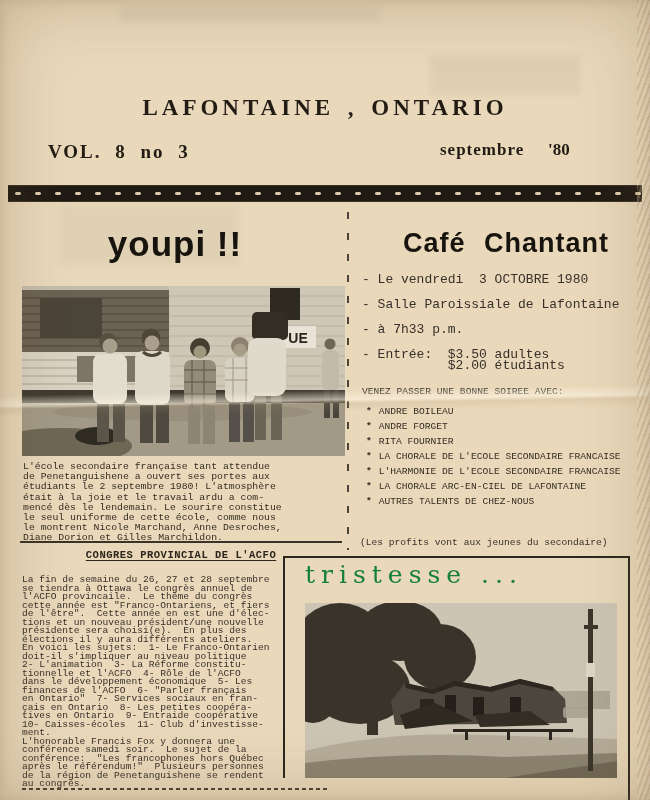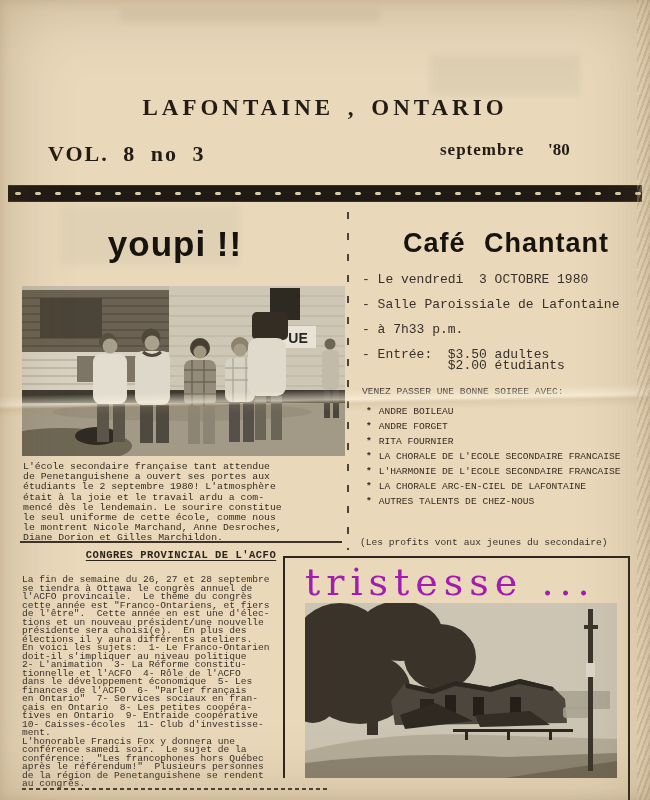--- a/index.html
+++ b/index.html
@@ -10,21 +10,21 @@
   .abs{position:absolute;}
 
   
   .title{top:34px;left:0;width:650px;text-align:center;
          font-family:"Liberation Serif",serif;font-weight:bold;font-size:45px;
          letter-spacing:5px;word-spacing:14px;color:#1e1913;}
   .subtitle{top:95px;left:0;width:650px;text-align:center;
          font-family:"Liberation Serif",serif;font-weight:bold;font-size:23px;
          letter-spacing:4px;word-spacing:4px;color:#221c15;}
   .vol{top:141px;left:48px;font-family:"Liberation Serif",serif;font-weight:bold;
-         font-size:22px;letter-spacing:2px;word-spacing:7px;color:#221c15;}
+         font-size:19px;letter-spacing:2px;word-spacing:7px;color:#221c15;}
   .date-month{top:140px;left:440px;font-family:"Liberation Serif",serif;font-weight:bold;
          font-size:17px;letter-spacing:1px;color:#221c15;}
   .date-year{top:140px;left:530px;font-family:"Liberation Serif",serif;font-weight:bold;
          font-size:17px;color:#221c15;margin-left:18px;}
 
   
   .chainbar{top:185px;left:8px;width:634px;height:15px;background:#201a14;
     background-image:radial-gradient(ellipse 5px 3px at 10px 7.5px,#d9cba9 0 55%,rgba(217,203,169,.25) 62%,transparent 66%);
     background-size:20px 15px;background-repeat:repeat-x;
     border-top:1px solid #3a3227;border-bottom:1px solid #3a3227;}
@@ -55,22 +55,22 @@
   .invite{top:386px;left:362px;font-size:9.6px;color:#38302a;}
   .performers{top:404px;left:366px;display:flex;flex-direction:column;}
   .perf{font-size:9.6px;line-height:15px;white-space:pre;color:#352d23;}
   .perf .bullet{margin-right:7px;font-weight:bold;}
   .profits{top:537px;left:360px;font-size:9.6px;color:#38302a;}
 
   
   .tbox{top:556px;left:283px;width:345px;height:244px;
     border-top:2px solid #2c261e;border-right:2px solid #2c261e;}
   .tbox-left{top:556px;left:283px;width:2px;height:222px;background:#2c261e;}
-  .tristesse-h{top:560px;left:305px;font-family:"DejaVu Serif",serif;font-size:38px;
-    letter-spacing:6px;color:#a21caf;}
+  .tristesse-h{top:560px;left:305px;font-family:"DejaVu Serif",serif;font-size:25px;
+    letter-spacing:6px;color:#15803d;}
   .photo2{top:603px;left:305px;width:312px;height:175px;}
 
   
   .crease{top:390px;left:-10px;width:670px;height:22px;transform:rotate(-1deg);pointer-events:none;
     background:linear-gradient(to bottom,rgba(252,243,222,0) 0%,rgba(253,245,226,.6) 45%,rgba(170,145,105,.16) 62%,rgba(252,243,222,0) 100%);}
   .edge-strip{top:0;right:0;width:13px;height:800px;pointer-events:none;opacity:.55;
     background:repeating-linear-gradient(110deg,rgba(150,120,80,.35) 0 2px,rgba(246,234,206,.5) 2px 5px);}
   .ghost{pointer-events:none;filter:blur(3px);opacity:.07;background:#5a6a52;}
   .ghost.g1{top:8px;left:120px;width:260px;height:14px;}
   .ghost.g2{top:55px;left:430px;width:150px;height:40px;}

